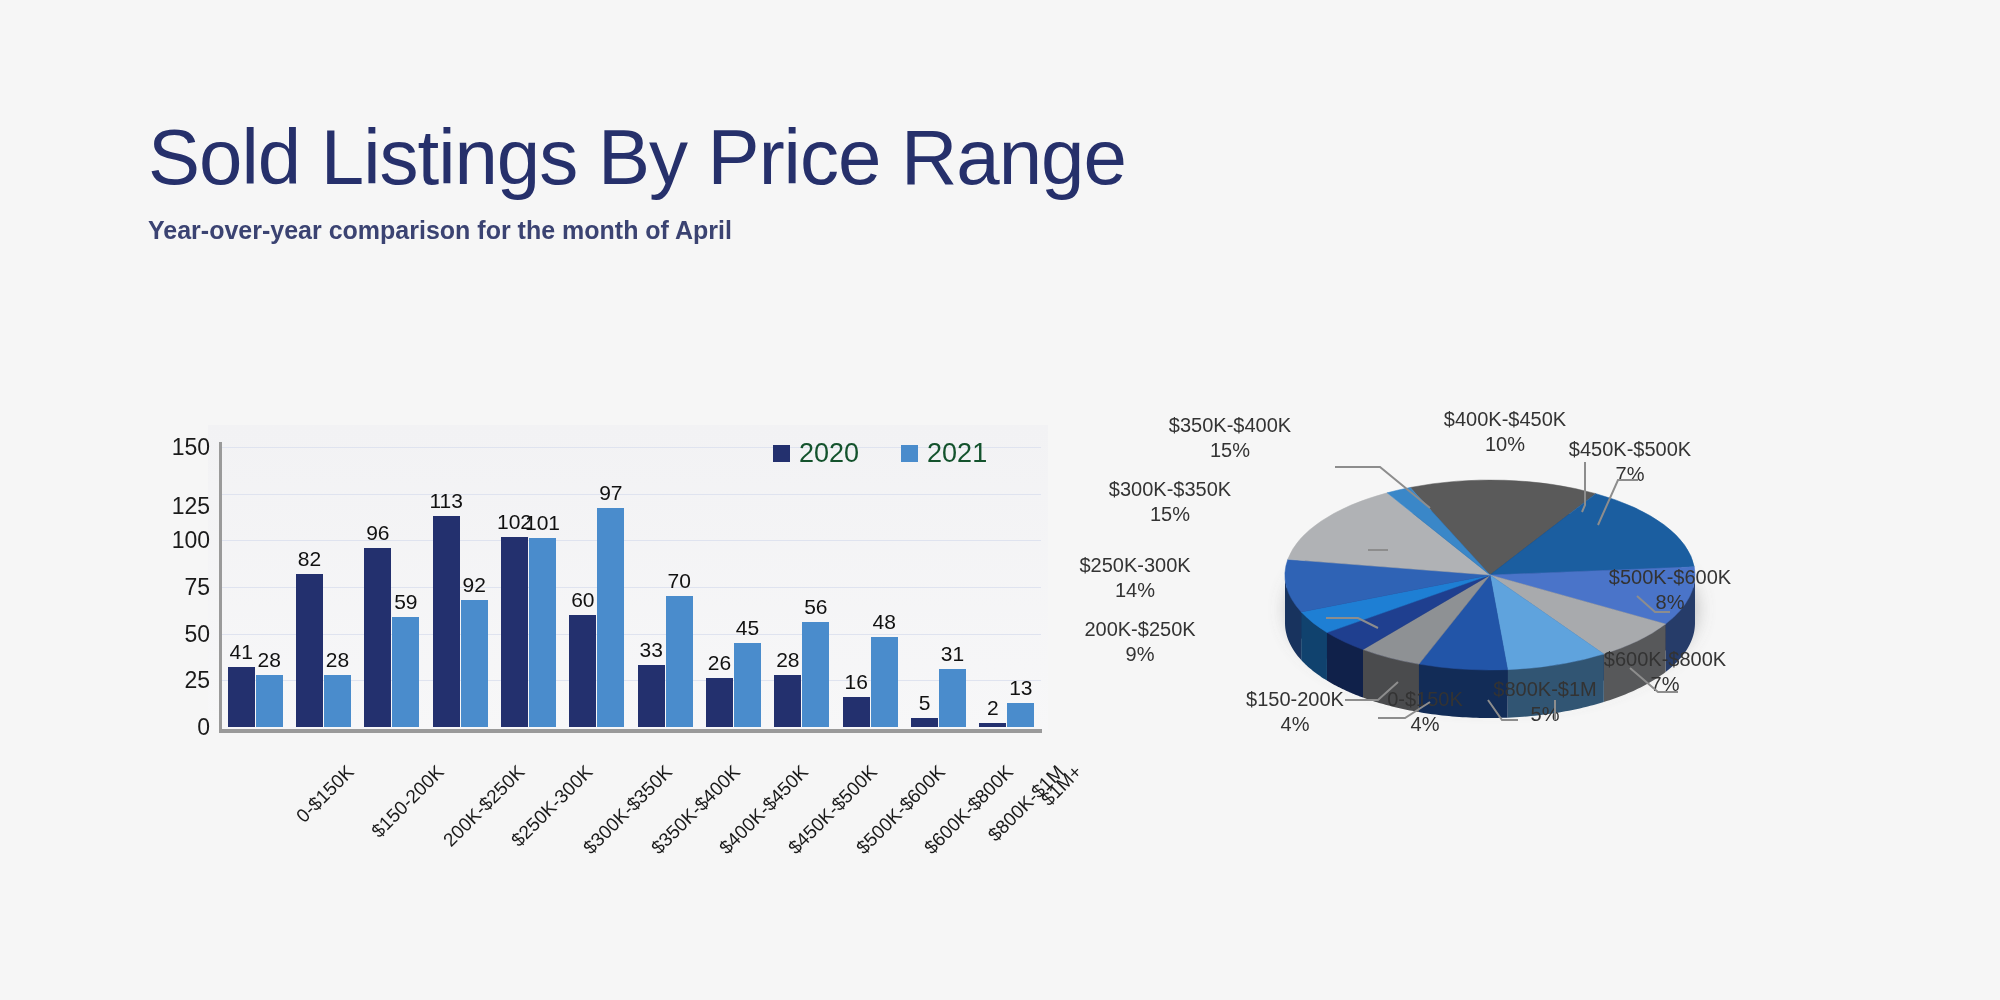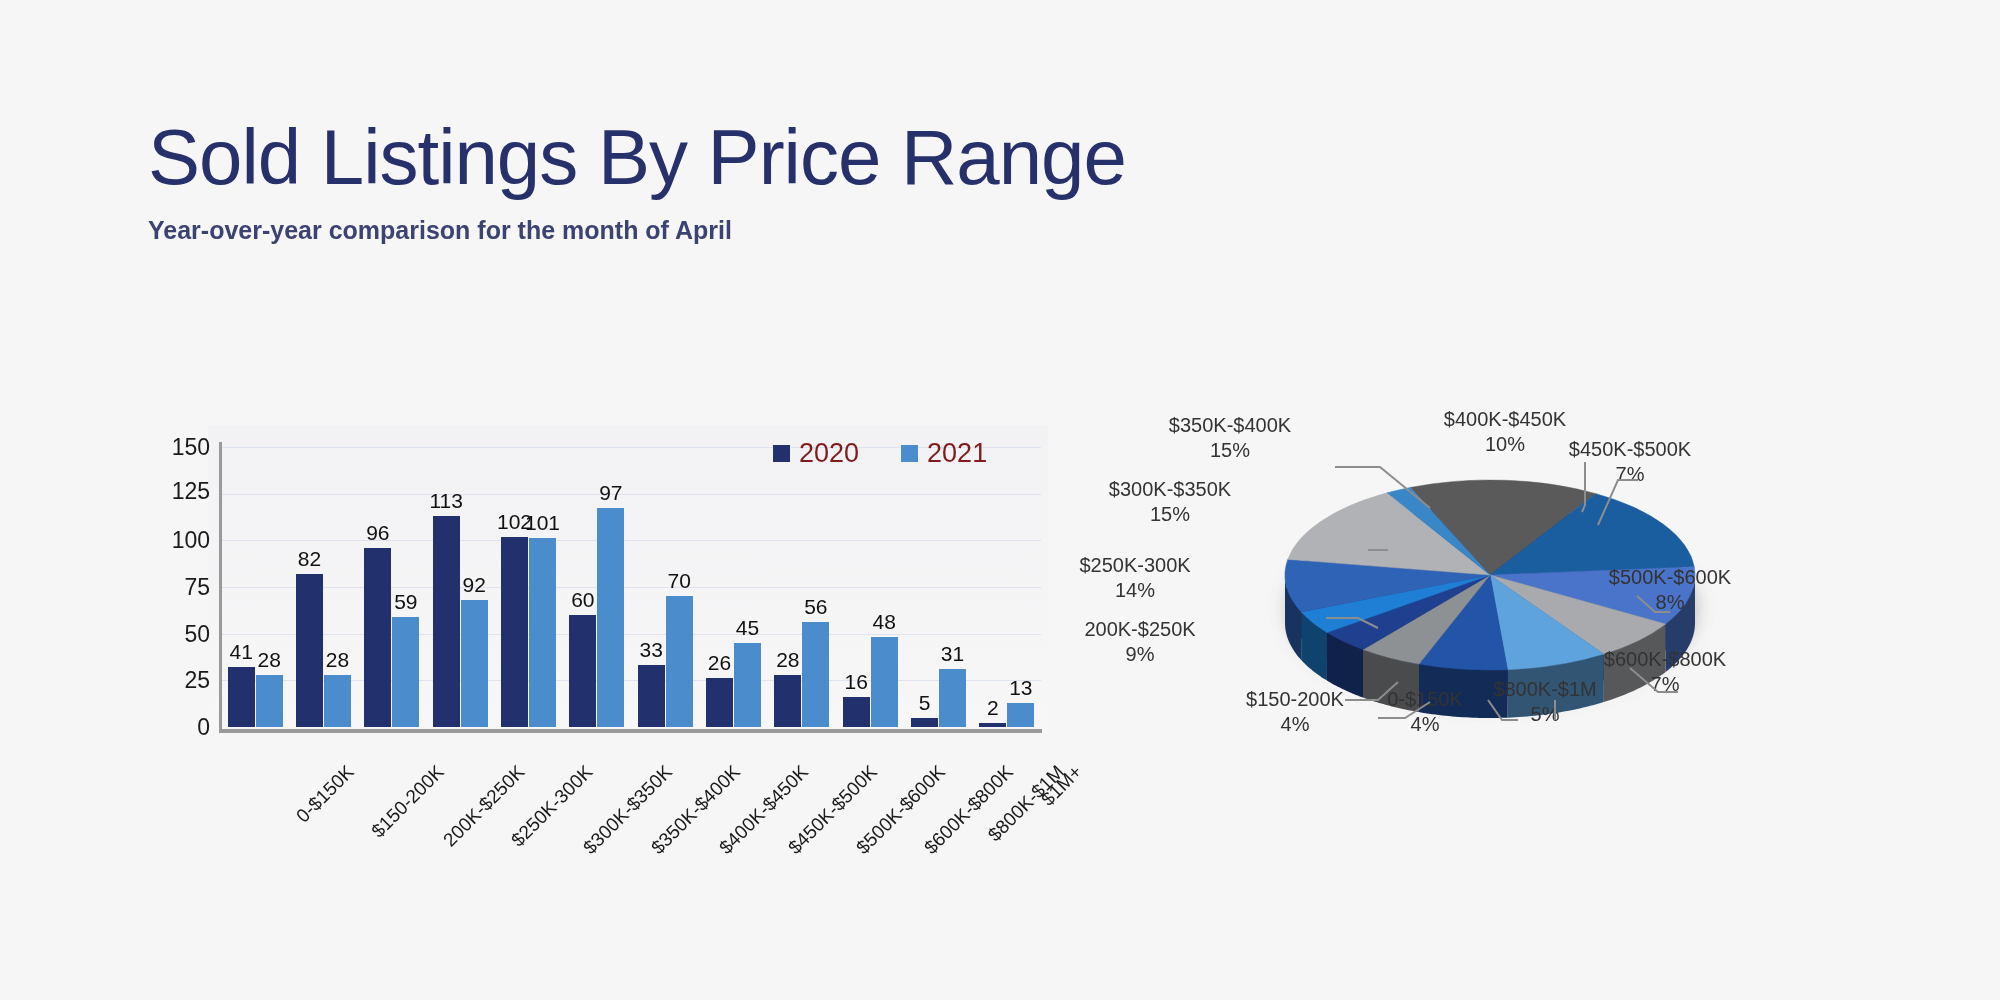--- a/index.html
+++ b/index.html
@@ -70,21 +70,21 @@
     text-align:right;
   }
   #legend{
     position:absolute;left:625px;top:18px;
     display:flex;align-items:center;gap:42px;
   }
   .legend-item{display:flex;align-items:center;gap:9px;}
   .legend-swatch{width:17px;height:17px;display:block;}
   .legend-swatch.y2020{background:#23306e;}
   .legend-swatch.y2021{background:#4a8ccc;}
-  .legend-text{font-size:27px;color:#7f1d1d;}
+  .legend-text{font-size:27px;color:#14532d;}
 
   
   #piechart{
     position:absolute;left:1130px;top:400px;width:850px;height:430px;
   }
   #pie-wrap{position:absolute;left:110px;top:25px;width:500px;height:330px;}
   .pielabel{
     position:absolute;font-size:20px;color:#333;
     text-align:center;line-height:1.25;white-space:nowrap;
   }
@@ -100,21 +100,21 @@
   </div>
 
   <div id="barchart">
     <div id="bar-plotbg"></div>
     <div id="yticks">
         <div class="ytick" style="top: 280px;">0</div>
         <div class="ytick" style="top: 233.333px;">25</div>
         <div class="ytick" style="top: 186.667px;">50</div>
         <div class="ytick" style="top: 140px;">75</div>
         <div class="ytick" style="top: 93.3333px;">100</div>
-        <div class="ytick" style="top: 44px;">125</div>
+        <div class="ytick" style="top: 59px;">125</div>
         <div class="ytick" style="top: 0px;">150</div>
       </div>
     <div id="bar-plot">
         <div class="gridline" style="top: 233.333px;"></div>
         <div class="gridline" style="top: 186.667px;"></div>
         <div class="gridline" style="top: 140px;"></div>
         <div class="gridline" style="top: 93.3333px;"></div>
         <div class="gridline" style="top: 46.6667px;"></div>
         <div class="gridline" style="top: 0px;"></div>
         <div class="bargroup" style="left: 0px; width: 68.3333px;">

